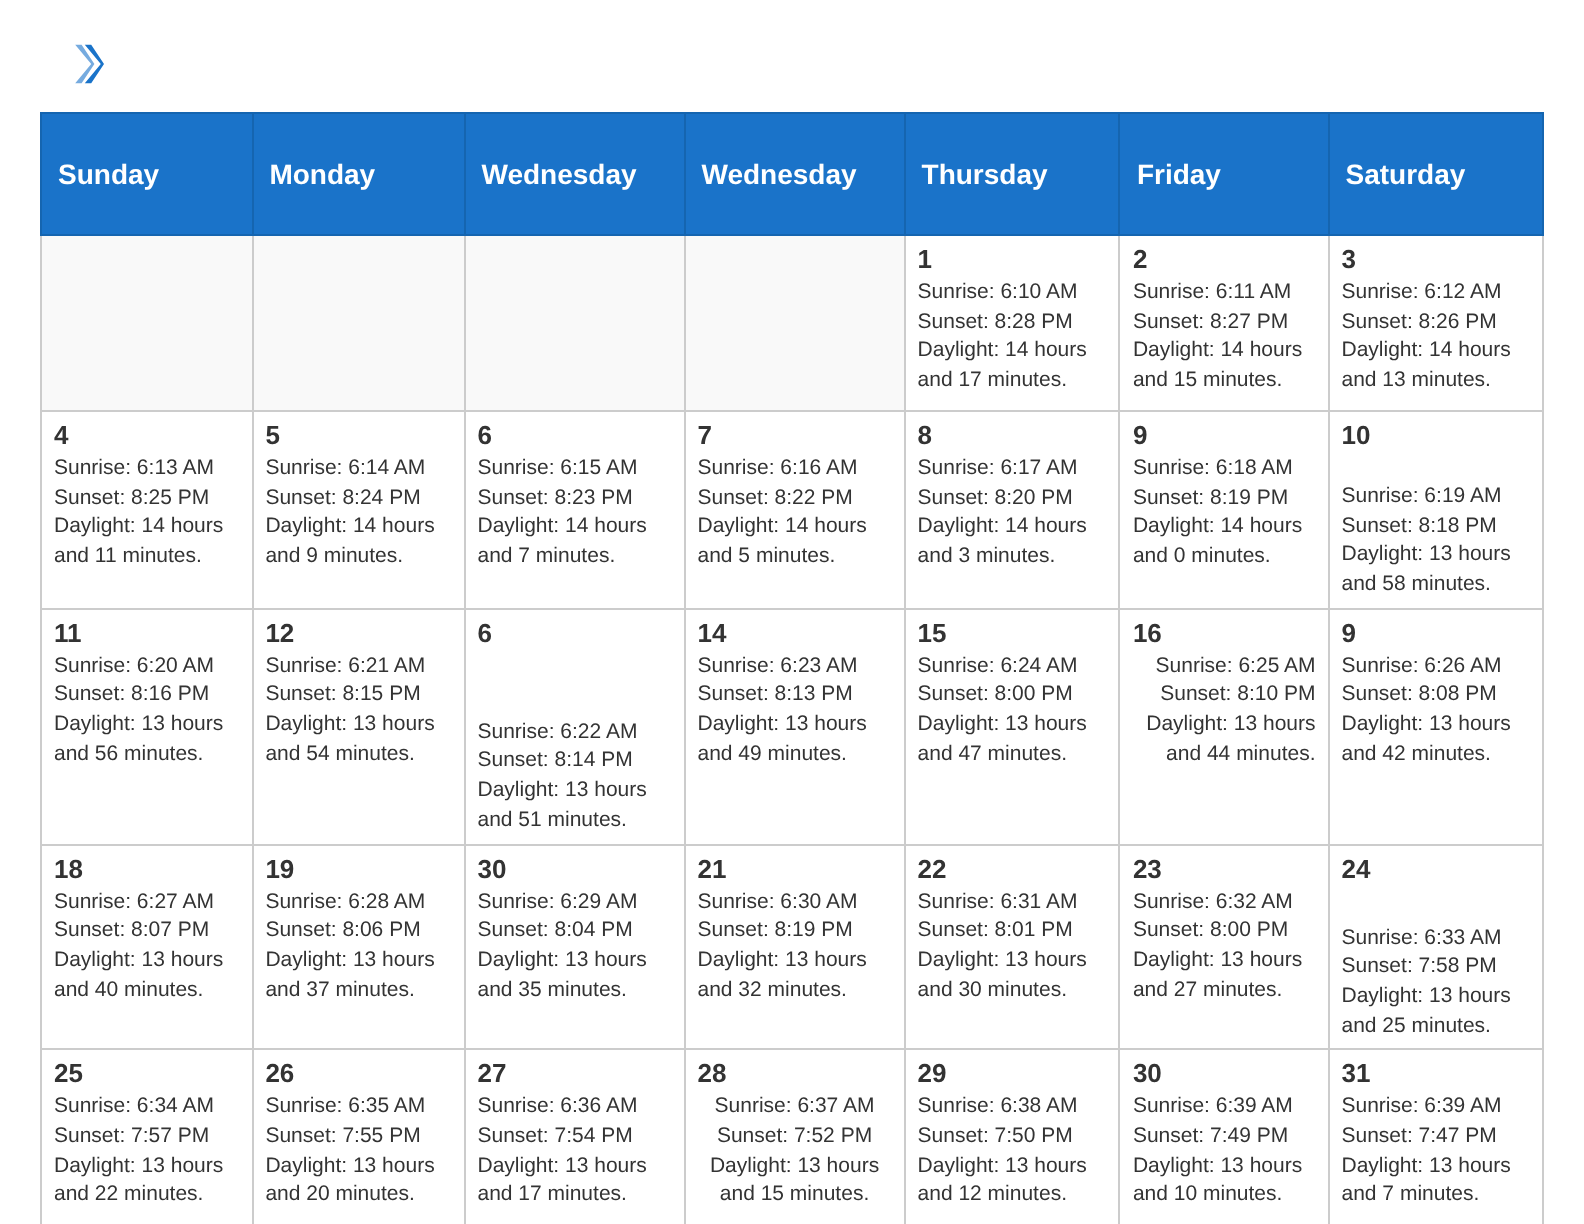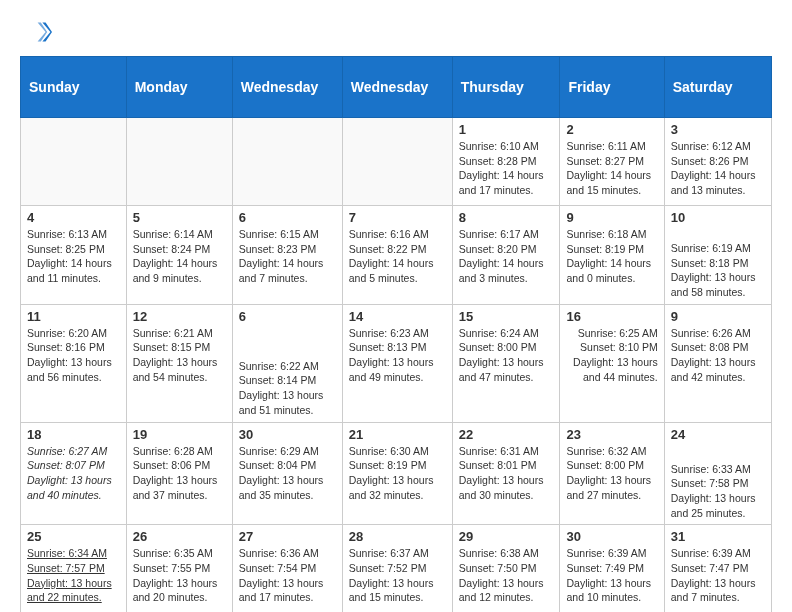--- a/index.html
+++ b/index.html
@@ -237,21 +237,21 @@
           <div class="day-number">9</div>
           <div class="day-info" style="white-space: pre-line;">Sunrise: 6:26 AM
 Sunset: 8:08 PM
 Daylight: 13 hours
 and 42 minutes.</div>
         </td>
       </tr>
       <tr>
         <td>
           <div class="day-number">18</div>
-          <div class="day-info" style="white-space: pre-line; font-style: italic;">Sunrise: 6:27 AM
+          <div class="day-info" style="white-space: pre-line;">Sunrise: 6:27 AM
 Sunset: 8:07 PM
 Daylight: 13 hours
 and 40 minutes.</div>
         </td>
         <td>
           <div class="day-number">19</div>
           <div class="day-info" style="white-space: pre-line;">Sunrise: 6:28 AM
 Sunset: 8:06 PM
 Daylight: 13 hours
 and 37 minutes.</div>
@@ -288,42 +288,42 @@
           <div class="day-number">24</div>
           <div class="day-info" style="white-space: pre-line; margin-top: 20px;">Sunrise: 6:33 AM
 Sunset: 7:58 PM
 Daylight: 13 hours
 and 25 minutes.</div>
         </td>
       </tr>
       <tr>
         <td>
           <div class="day-number">25</div>
-          <div class="day-info" style="white-space: pre-line; text-decoration: underline;">Sunrise: 6:34 AM
+          <div class="day-info" style="white-space: pre-line;">Sunrise: 6:34 AM
 Sunset: 7:57 PM
 Daylight: 13 hours
 and 22 minutes.</div>
         </td>
         <td>
           <div class="day-number">26</div>
           <div class="day-info" style="white-space: pre-line;">Sunrise: 6:35 AM
 Sunset: 7:55 PM
 Daylight: 13 hours
 and 20 minutes.</div>
         </td>
         <td>
           <div class="day-number">27</div>
           <div class="day-info" style="white-space: pre-line;">Sunrise: 6:36 AM
 Sunset: 7:54 PM
 Daylight: 13 hours
 and 17 minutes.</div>
         </td>
         <td>
           <div class="day-number">28</div>
-          <div class="day-info" style="white-space: pre-line;">Sunrise: 6:37 AM
+          <div class="day-info" style="white-space: pre-line; text-align: center;">Sunrise: 6:37 AM
 Sunset: 7:52 PM
 Daylight: 13 hours
 and 15 minutes.</div>
         </td>
         <td>
           <div class="day-number">29</div>
           <div class="day-info" style="white-space: pre-line;">Sunrise: 6:38 AM
 Sunset: 7:50 PM
 Daylight: 13 hours
 and 12 minutes.</div>

